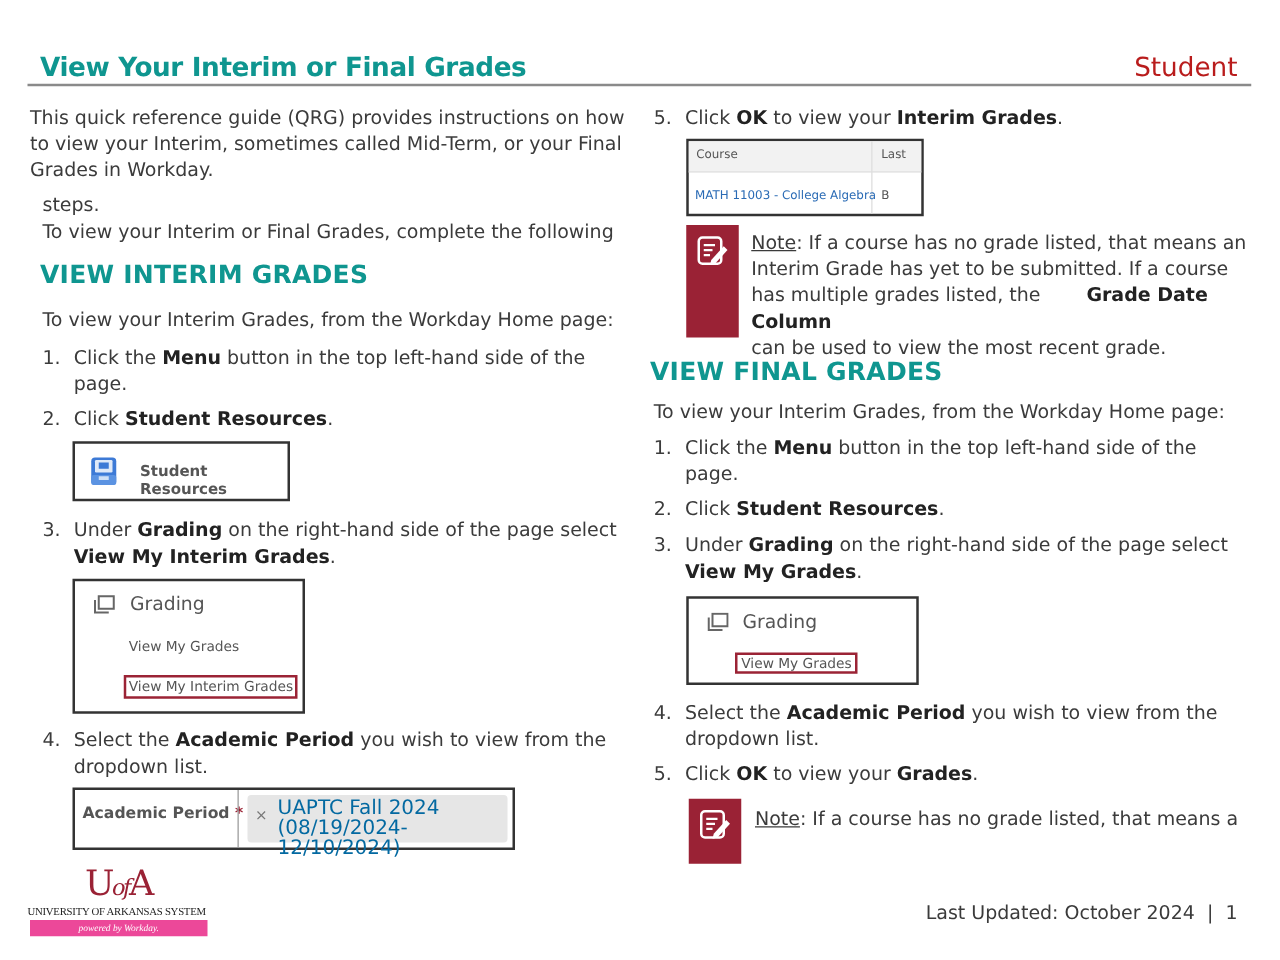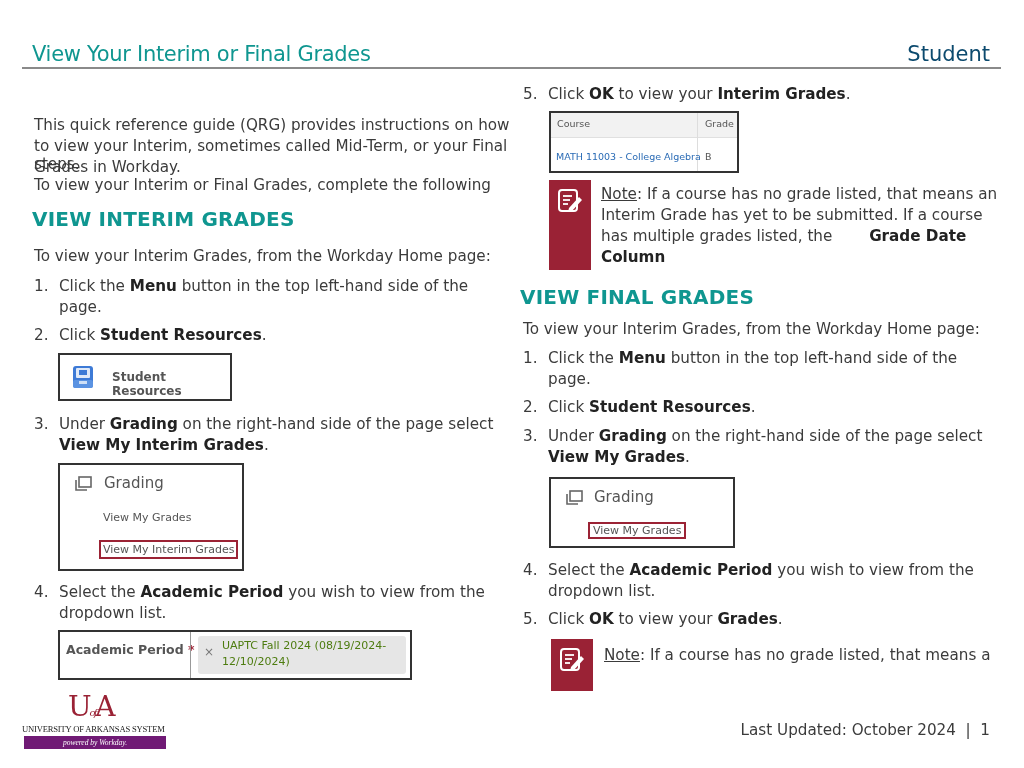--- a/index.html
+++ b/index.html
@@ -1,19 +1,19 @@
 <!DOCTYPE html>
 <html><head>
 <meta charset="utf-8">
 <style>
   html,body{margin:0;padding:0;background:#fff;}
   body{width:1024px;height:768px;position:relative;overflow:hidden;font-family:"DejaVu Sans","Liberation Sans",sans-serif;color:#3a3a3a;}
   .abs{position:absolute;}
-  .title{left:32px;top:42px;font-size:21px;font-weight:normal;color:#0f9690;letter-spacing:-0.3px;}
-  .role{right:34px;top:42px;font-size:21px;color:#0c4a6e;}
+  .title{left:32px;top:42px;font-size:21px;font-weight:bold;color:#0f9690;letter-spacing:-0.3px;}
+  .role{right:34px;top:42px;font-size:21px;color:#b91c1c;}
   .rule{left:22px;top:67px;width:979px;height:2px;background:#8a8a8a;}
   .p{font-size:15.2px;line-height:21px;color:#3b3b3b;}
   .p b{color:#222;margin-left:32px;}
   .h2{font-size:20px;font-weight:bold;color:#0f9690;letter-spacing:0.2px;}
   .step{font-size:15.2px;line-height:21px;color:#3b3b3b;}
   .step .num{position:absolute;left:0;}
   .step .txt{position:absolute;left:25px;}
   .step b{color:#222;}
   .shot{border:2px solid #333;background:#fff;box-sizing:border-box;}
   .rd{color:#9b2335;}
@@ -21,21 +21,21 @@
   .note-icon svg{display:block;}
   .u{text-decoration:underline;}
 </style>
 </head>
 <body>
 
 <div class="abs title">View Your Interim or Final Grades</div>
 <div class="abs role">Student</div>
 <div class="abs rule"></div>
 
-<div class="abs p" style="left:34px;top:84px;width:480px;margin-top:31px;">
+<div class="abs p" style="left:24px;top:84px;width:480px;">
   <div>This quick reference guide (QRG) provides instructions on how</div>
   <div>to view your Interim, sometimes called Mid-Term, or your Final</div>
   <div>Grades in Workday.</div>
 </div>
 <div class="abs p" style="left:34px;top:154px;width:480px;">
   <div>steps.</div>
   <div>To view your Interim or Final Grades, complete the following</div>
 </div>
 
 <div class="abs h2" style="left:32px;top:207px;">VIEW INTERIM GRADES</div>
@@ -84,59 +84,60 @@
 <div class="abs step" style="left:34px;top:582px;width:470px;height:42px;">
   <span class="num">4.</span>
   <span class="txt"><span>Select the </span><b>Academic Period</b><span> you wish to view from the</span><br><span>dropdown list.</span></span>
 </div>
 
 <div class="abs shot" style="left:58px;top:630px;width:354px;height:50px;">
   <div class="abs" style="left:6px;top:10px;font-size:12.5px;font-weight:bold;color:#555;"><span>Academic Period</span> <span class="rd">*</span></div>
   <div class="abs" style="left:130px;top:0;width:1px;height:46px;background:#999;"></div>
   <div class="abs" style="left:138px;top:4px;width:208px;height:38px;background:#e6e6e6;border-radius:3px;">
     <span class="abs" style="left:6px;top:9px;font-size:12px;color:#777;">×</span>
-    <span class="abs" style="left:24px;top:2px;font-size:11px;color:#4d7c0f;line-height:16px;"><span>UAPTC Fall 2024 (08/19/2024-</span><br><span>12/10/2024)</span></span>
+    <span class="abs" style="left:24px;top:2px;font-size:16px;color:#0369a1;line-height:16px;"><span>UAPTC Fall 2024 (08/19/2024-</span><br><span>12/10/2024)</span></span>
   </div>
 </div>
 
 <div class="abs" style="left:22px;top:692px;width:146px;height:60px;">
-  <div class="abs" style="left:46px;top:-2px;font-family:'DejaVu Serif','Liberation Serif',serif;font-size:28px;color:#9a2235;letter-spacing:-2px;"><span>U</span><span style="font-size:10px;font-style:italic;text-align:center;">of</span><span>A</span></div>
+  <div class="abs" style="left:46px;top:-2px;font-family:'DejaVu Serif','Liberation Serif',serif;font-size:28px;color:#9a2235;letter-spacing:-2px;"><span>U</span><span style="font-size:18px;font-style:italic;text-align:center;">of</span><span>A</span></div>
   <div class="abs" style="left:0;top:32px;font-family:'Liberation Serif',serif;font-size:8.6px;color:#222;white-space:nowrap;letter-spacing:-0.2px;text-align:center;">UNIVERSITY OF ARKANSAS SYSTEM</div>
-  <div class="abs" style="left:2px;top:44px;width:142px;height:13px;background:#701a75;color:#fff;font-family:'Liberation Serif',serif;font-style:italic;font-size:7.5px;text-align:center;line-height:13px;">powered by Workday.</div>
+  <div class="abs" style="left:2px;top:44px;width:142px;height:13px;background:#ec4899;color:#fff;font-family:'Liberation Serif',serif;font-style:italic;font-size:7.5px;text-align:center;line-height:13px;">powered by Workday.</div>
 </div>
 
 <div class="abs step" style="left:523px;top:84px;width:470px;height:21px;">
   <span class="num">5.</span>
   <span class="txt"><span>Click </span><b>OK</b><span> to view your </span><b>Interim Grades</b><span>.</span></span>
 </div>
 
 <div class="abs shot" style="left:549px;top:111px;width:190px;height:62px;">
   <div class="abs" style="left:0;top:0;width:186px;height:24px;background:#f2f2f2;border-bottom:1px solid #e0e0e0;"></div>
   <div class="abs" style="left:146px;top:0;width:1px;height:58px;background:#ddd;"></div>
   <div class="abs" style="left:6px;top:5px;font-size:9.5px;color:#555;">Course</div>
-  <div class="abs" style="left:154px;top:5px;font-size:9.5px;color:#555;">Grade</div>
+  <div class="abs" style="left:154px;top:5px;font-size:9.5px;color:#555;">Last</div>
   <div class="abs" style="left:5px;top:38px;font-size:9.5px;color:#2a6bb5;white-space:nowrap;">MATH 11003 - College Algebra</div>
   <div class="abs" style="left:154px;top:38px;font-size:9.5px;color:#555;">B</div>
 </div>
 
 <div class="abs note-icon" style="left:549px;top:180px;width:42px;height:90px;">
   <div style="padding:8px 0 0 8px;">
     <svg width="26" height="26" viewBox="0 0 26 26">
         <rect x="2" y="2" width="18" height="21" rx="3" fill="none" stroke="#fff" stroke-width="2"></rect>
         <line x1="6" y1="8" x2="15" y2="8" stroke="#fff" stroke-width="1.8"></line>
         <line x1="6" y1="12" x2="13" y2="12" stroke="#fff" stroke-width="1.8"></line>
         <line x1="6" y1="16" x2="11" y2="16" stroke="#fff" stroke-width="1.8"></line>
         <path d="M12 20 L22 9 L25 12 L15 23 L11 24 Z" fill="#fff"></path>
       </svg>
   </div>
 </div>
 <div class="abs p" style="left:601px;top:184px;width:410px;">
   <div><span class="u">Note</span><span>: If a course has no grade listed, that means an</span></div>
   <div>Interim Grade has yet to be submitted. If a course</div>
   <div><span>has multiple grades listed, the </span><b>Grade Date Column</b></div>
+  <div>can be used to view the most recent grade.</div>
 </div>
 
 <div class="abs h2" style="left:520px;top:285px;">VIEW FINAL GRADES</div>
 <div class="abs p" style="left:523px;top:319px;">To view your Interim Grades, from the Workday Home page:</div>
 
 <div class="abs step" style="left:523px;top:348px;width:470px;height:42px;">
   <span class="num">1.</span>
   <span class="txt"><span>Click the </span><b>Menu</b><span> button in the top left-hand side of the</span><br><span>page.</span></span>
 </div>
 <div class="abs step" style="left:523px;top:397px;width:470px;height:21px;">

